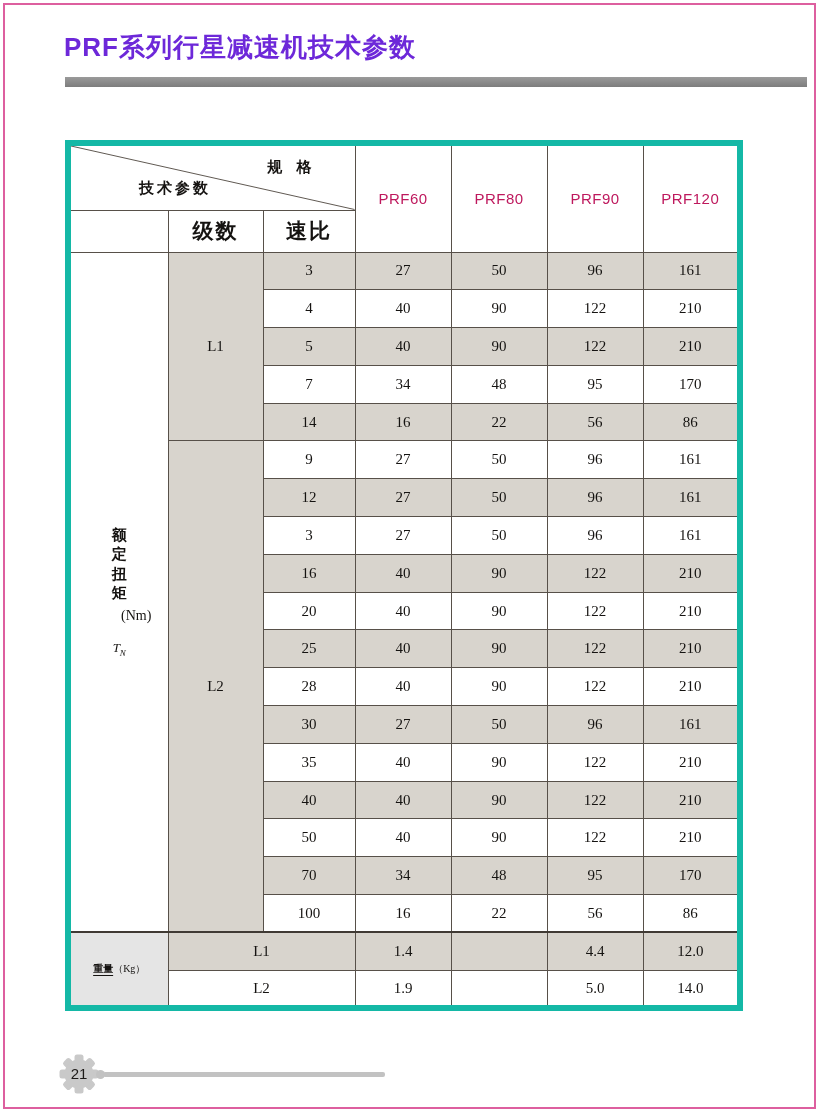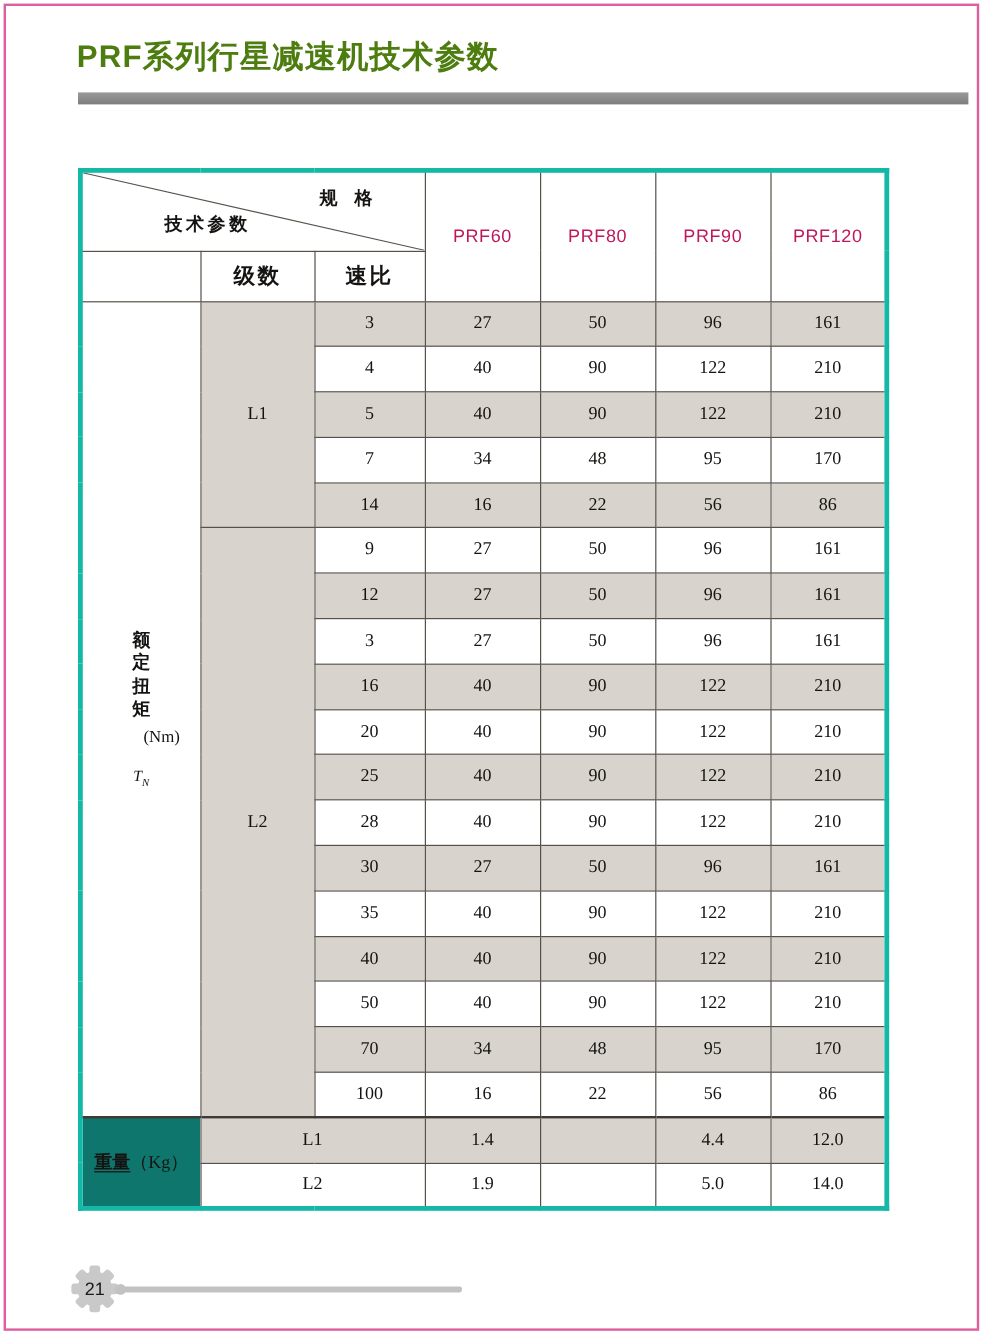--- a/index.html
+++ b/index.html
@@ -11,52 +11,52 @@
     overflow:hidden;
   }
   .page-border {
     position:absolute; left:3px; top:3px; right:4px; bottom:3px;
     border:2px solid #dd5f9f; pointer-events:none;
   }
   .page-title {
     position:absolute; left:64px; top:30px;
     font-family:"Liberation Sans", sans-serif;
     font-weight:bold; font-size:26px; letter-spacing:1px;
-    color:#4d7c0f;
+    color:#6d28d9;
   }
   .title-bar {
     position:absolute; left:65px; top:77px; width:742px; height:10px;
     background:linear-gradient(to bottom,#9a9a9a,#7d7d7d);
   }
 
   
   .table-wrap { position:absolute; left:65px; top:140px; }
   table.spec {
     border-collapse:collapse; table-layout:fixed;
     width:673px;
     font-size:15px;
   }
   table.spec td {
     border:1px solid #575049;
     text-align:center; vertical-align:middle;
     padding:0; overflow:hidden;
   }
-  table.spec { border:4px solid #14b8a6; }
+  table.spec { border:6px solid #14b8a6; }
   tr.hr1 { height:67px; }
   tr.hr2 { height:42px; }
   tr.data-row { height:37.8px; }
   tr.weight-row { height:38px; }
   td.sh { background:#d8d4cd; }
   td.model-cell {
     font-family:"Liberation Sans", sans-serif;
     font-size:15px; letter-spacing:0.5px; color:#be185d;
   }
   td.sub-head {
     font-family:"Liberation Sans", sans-serif;
-    font-weight:600; font-size:18px; letter-spacing:2px;
+    font-weight:600; font-size:21px; letter-spacing:2px;
   }
   td.diag-cell { position:relative; }
   td.diag-cell svg.diag-line { position:absolute; left:0; top:0; width:100%; height:100%; display:block; }
   .corner-top {
     position:absolute; right:38px; top:12px;
     font-family:"Liberation Sans", sans-serif; font-weight:600;
     font-size:15px; letter-spacing:5px;
   }
   .corner-bottom {
     position:absolute; left:22px; bottom:12px;
@@ -66,21 +66,21 @@
   td.stage-cell {
     background:#d8d4cd;
     font-family:"Liberation Serif", serif; font-size:15px;
   }
   td.vlabel-cell { background:#ffffff; }
   .vlabel { display:flex; flex-direction:column; align-items:center; line-height:1.3; }
   .vchar { display:block; font-size:15px; font-weight:600; font-family:"Liberation Sans", sans-serif; }
   .vunit { margin-top:4px; font-size:14px; font-family:"Liberation Serif", serif;margin-left:34px; }
   .vsym  { margin-top:15px; font-size:13px; font-style:italic; font-family:"Liberation Serif", serif; }
   .vsym sub { font-size:9px; }
-  td.weight-label-cell { background:#0f766e; font-size:15px; }
+  td.weight-label-cell { background:#e5e5e5; font-size:10px; }
   .w-main { text-decoration:underline; text-underline-offset:3px; font-family:"Liberation Sans", sans-serif; font-weight:600; }
   .w-unit { font-family:"Liberation Serif", serif; }
   tr.section-top td { border-top-width:2px; border-top-color:#403a34; }
 
   
   .footer { position:absolute; left:58px; top:1053px; width:700px; height:44px; }
   .footer .gear { position:absolute; left:0; top:0; }
   .footer .dot {
     position:absolute; left:38px; top:17px; width:9px; height:9px;
     border-radius:50%; background:#c2c2c2;

